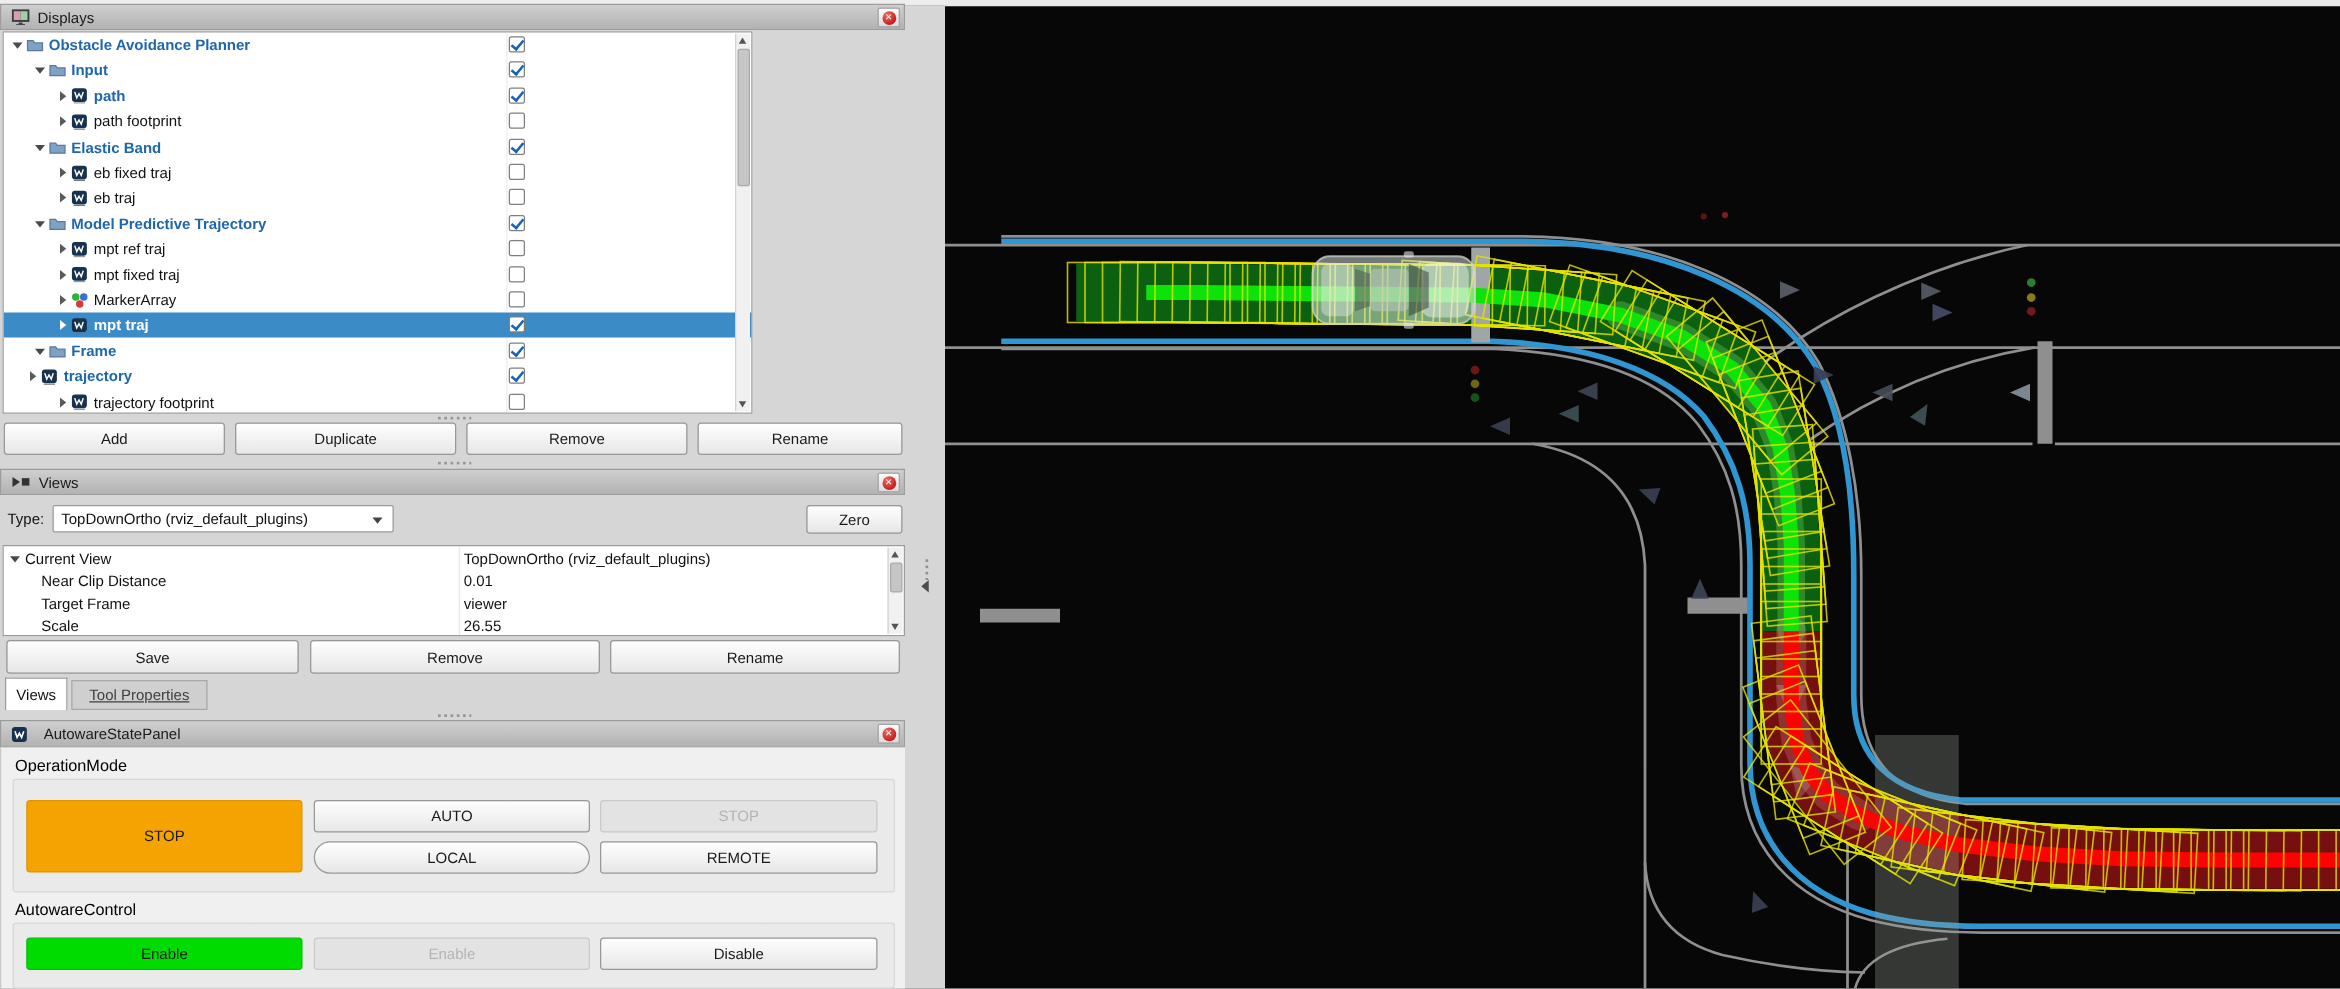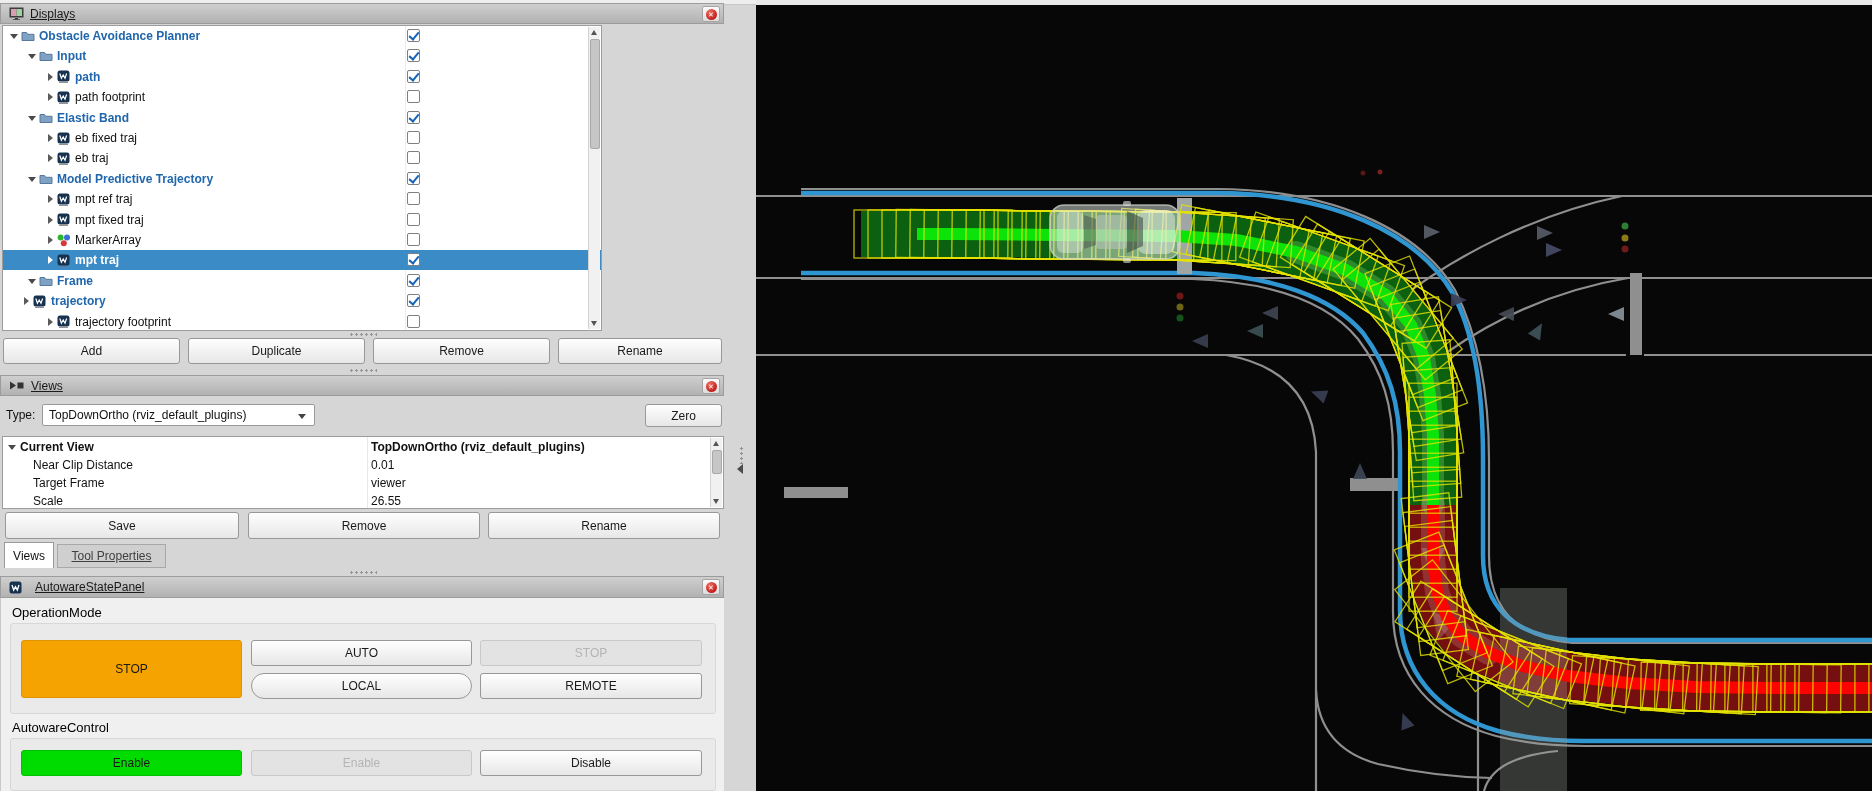--- a/index.html
+++ b/index.html
@@ -3,21 +3,21 @@
 <meta charset="utf-8">
 <style>
   html,body{margin:0;padding:0;background:#888;}
   #app{position:relative;width:1872px;height:791px;background:#d6d6d6;overflow:hidden;
        font-family:"Liberation Sans","DejaVu Sans",sans-serif;-webkit-font-smoothing:antialiased;}
   .top-strip{position:absolute;left:0;top:0;width:1872px;height:4px;background:#eeeeee;border-bottom:1px solid #c6c6c6;}
   #left-panel{position:absolute;left:0;top:0;width:756px;height:791px;}
   
   .titlebar{position:absolute;left:0;width:724px;height:21px;box-sizing:border-box;
             background:linear-gradient(#cfcfcf,#b2b2b2);border:1px solid #9c9c9c;
-            display:flex;align-items:center;gap:6px;padding-left:6px;font-size:12px;color:#1a1a1a;text-decoration:underline;}
+            display:flex;align-items:center;gap:6px;padding-left:6px;font-size:12px;color:#1a1a1a;}
   .titlebar .tlabel{white-space:nowrap;}
   .close-btn{position:absolute;right:3px;top:2px;width:18px;height:16px;box-sizing:border-box;
              background:linear-gradient(#fbfbfb,#dcdcdc);border:1px solid #a5a5a5;border-radius:2px;
              display:flex;align-items:center;justify-content:center;}
   .close-dot{width:11px;height:11px;border-radius:50%;background:radial-gradient(circle at 35% 30%,#f07060,#c41f1f 70%);
              color:#fff;font-size:7px;line-height:11px;text-align:center;font-weight:bold;}
   
   #display-tree{position:absolute;left:2px;top:25px;width:600px;height:306px;box-sizing:border-box;
                 background:#fff;border:1px solid #9c9c9c;overflow:hidden;}
   .tree-col-divider{position:absolute;left:402px;top:0;bottom:0;width:1px;background:#ededed;}
@@ -54,21 +54,21 @@
   .small-label{position:absolute;font-size:12px;color:#111;}
   .combo{position:absolute;box-sizing:border-box;background:#fff;border:1px solid #9a9a9a;border-radius:2px;
          font-size:12px;color:#111;display:flex;align-items:center;padding-left:6px;}
   .combo .carr{position:absolute;right:8px;top:9px;border-left:4px solid transparent;border-right:4px solid transparent;border-top:5px solid #444;}
   #current-view-table{position:absolute;left:2px;top:436px;width:722px;height:73px;box-sizing:border-box;
                       background:#fff;border:1px solid #9c9c9c;overflow:hidden;font-size:12px;color:#111;}
   .cv-divider{position:absolute;left:364px;top:0;bottom:0;width:1px;background:#e8e8e8;}
   .cv-row{position:absolute;left:0;width:700px;height:18px;display:flex;align-items:center;}
   .cv-name{position:absolute;left:30px;white-space:nowrap;}
   .cv-val{position:absolute;left:368px;white-space:nowrap;}
-  .bold{font-weight:bold;}
+  .bold{font-weight:normal;}
   
   .tab{position:absolute;box-sizing:border-box;font-size:12px;display:flex;align-items:center;justify-content:center;}
   .tab.active{background:#fff;border:1px solid #9a9a9a;border-bottom:none;color:#111;}
   .tab.inactive{background:#cfcfcf;border:1px solid #a8a8a8;color:#404040;text-decoration:underline;}
   
   #aw-body{position:absolute;left:0;top:598px;width:724px;height:193px;background:#f0f0f0;border-left:1px solid #c9c9c9;box-sizing:border-box;}
   .aw-label{position:absolute;font-size:13px;color:#000;}
   .groupbox{position:absolute;left:10px;width:706px;background:#eaeaea;border:1px solid #d7d7d7;border-radius:3px;box-sizing:border-box;}
   
   .split-dots-v{position:absolute;left:739px;top:446px;width:5px;height:18px;

